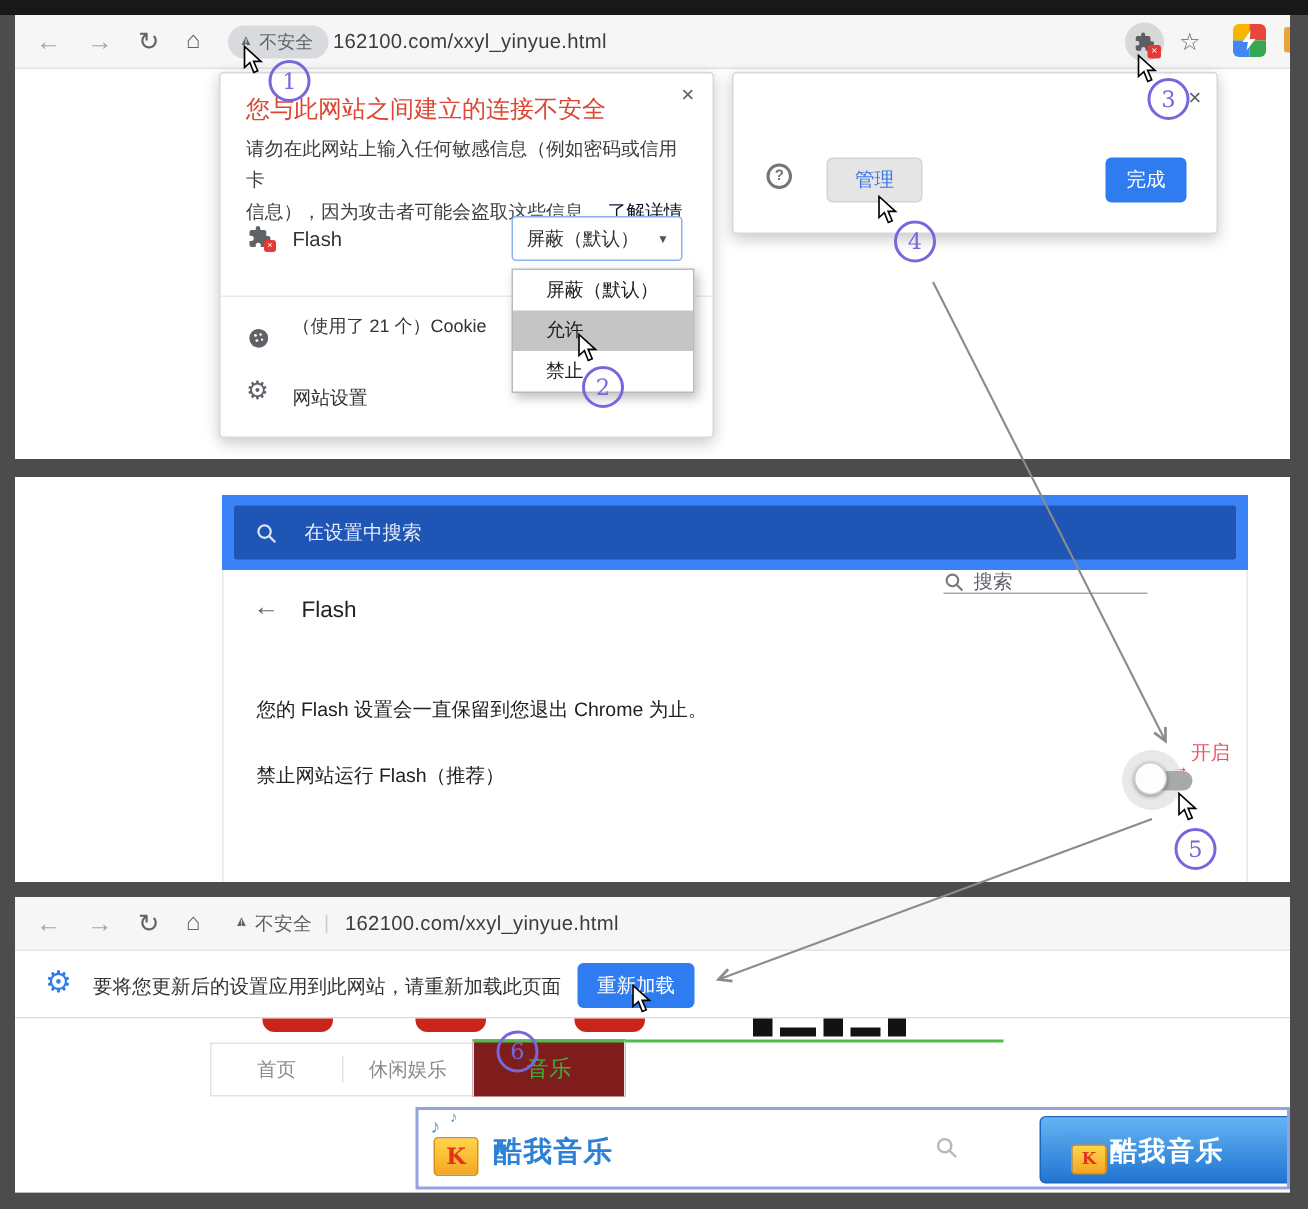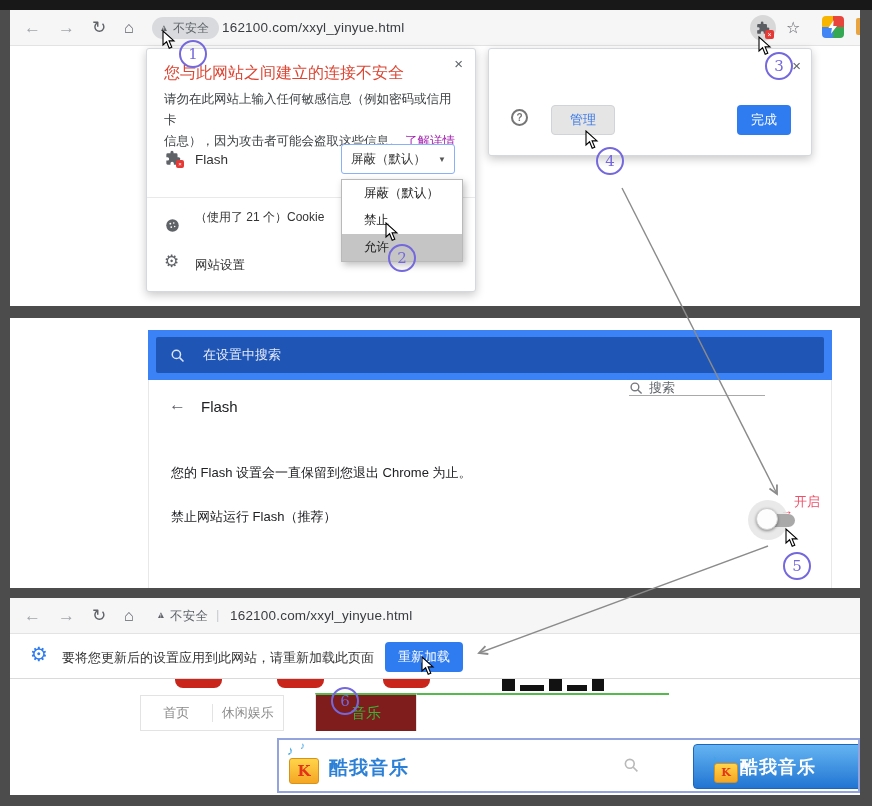--- a/index.html
+++ b/index.html
@@ -31,21 +31,21 @@
   .flash-ext .q3 { left:0; bottom:0; background:#4285f4; } .flash-ext .q4 { right:0; bottom:0; background:#34a853; }
   .flash-ext svg { position:absolute; left:3px; top:2px; width:16px; height:18px; }
   .orange-sliver { position:absolute; left:846px; top:8px; width:4px; height:17px; background:#e9a440; border-radius:2px 0 0 2px; }
 
   
   .popup { position:absolute; background:#fff; border:1px solid #d5d8dc; border-radius:3px; box-shadow:0 3px 10px rgba(0,0,0,.22); }
   .site-info { left:136px; top:38px; width:330px; height:244px; z-index:5; }
   .close-x { position:absolute; right:12px; top:6px; font-size:15px; color:#5f6368; cursor:default; }
   .si-title { position:absolute; left:17px; top:14px; font-size:16px; color:#dc4633; }
   .si-body { position:absolute; left:17px; top:40px; width:296px; font-size:12.5px; line-height:21px; color:#3c4043; }
-  .link { color:#a21caf;margin-top:8px; }
+  .link { color:#0f172a;margin-top:8px; }
   .si-row-icon { position:absolute; left:18px; width:16px; height:16px; color:#5f6368; }
   .si-label { position:absolute; left:48px; font-size:13px; color:#333; }
   .select-box { position:absolute; left:194px; top:95px; width:114px; height:30px; border:1px solid #8ab0f8; border-radius:3px; background:#fff; display:flex; align-items:center; justify-content:space-between; padding:0 8px 0 9px; font-size:12.5px; color:#333; }
   .select-box .caret { font-size:8px; color:#555; }
   .si-sep { position:absolute; left:0; top:148px; width:100%; height:1px; background:#e9e9e9; }
   .gear-glyph { position:absolute; font-size:17px; color:#5f6368; }
   .dropdown { position:absolute; left:194px; top:130px; width:122px; background:#fff; border:1px solid #b9b9b9; box-shadow:2px 3px 7px rgba(0,0,0,.25); z-index:10; }
   .dd-item { height:27px; line-height:27px; padding-left:22px; font-size:12.5px; color:#222; }
   .dd-item.hl { background:#c5c5c5; }
 
@@ -79,21 +79,21 @@
   
   .p3 .sep-bar { position:absolute; left:206px; top:9px; font-size:13px; color:#c9ccd0; }
   .infobar { position:absolute; left:0; top:37px; width:100%; height:44px; background:#fff; border-bottom:1px solid #dadada; }
   .infobar .gear-blue { position:absolute; left:20px; top:7px; font-size:20px; color:#2f7bf0; }
   .infobar .msg { position:absolute; left:52px; top:14px; font-size:13px; color:#333; }
   .reload-btn { left:375px; top:7px; width:78px; height:30px; line-height:30px; }
   .webpage { position:absolute; left:0; top:81px; width:100%; height:116px; background:#fff; }
   .red-part { position:absolute; top:0; width:47px; height:9px; background:#c9251b; border-radius:0 0 8px 8px; }
   .black-parts { position:absolute; left:492px; top:0; height:12px; display:flex; align-items:flex-end; gap:5px; }
   .black-parts i { display:block; background:#121212; }
-  .tab-box { position:absolute; left:130px; top:16px; width:144px; height:36px; border:1px solid #e3e3e3; background:#fff; display:flex; align-items:center; }
+  .tab-box { position:absolute; left:130px; top:16px; width:176px; height:36px; border:1px solid #e3e3e3; background:#fff; display:flex; align-items:center; }
   .tab-cell { flex:1; text-align:center; font-size:13px; color:#8a8a8a; }
   .tab-div { width:1px; height:18px; background:#e3e3e3; }
   .tab-active { position:absolute; left:305px; top:14px; width:102px; height:38px; background:#7f1d1d; border-left:1px solid #e3e3e3; border-right:1px solid #e3e3e3; border-top:2px solid #55b94d; text-align:center; font-size:15px; color:#3fae37; line-height:36px; }
   .green-ext { position:absolute; left:407px; top:14px; width:252px; height:2px; background:#55b94d; }
   .kuwo { position:absolute; left:267px; top:59px; width:583px; height:55px; border:2px solid #93a3dd; background:#fff; overflow:hidden; }
   .kuwo-logo { position:absolute; width:34px; height:44px; }
   .kuwo-logo .box { position:absolute; left:0; top:15px; width:30px; height:26px; background:linear-gradient(180deg,#ffd54a,#f5a623); border:1px solid #d8921c; border-radius:3px; text-align:center; font-weight:bold; font-size:15px; line-height:24px; color:#e23418; font-family:"DejaVu Serif",serif; }
   .kuwo-logo .n1 { position:absolute; left:-2px; top:0; font-size:13px; color:#3da4e4; }
   .kuwo-logo .n2 { position:absolute; left:11px; top:-3px; font-size:10px; color:#3da4e4; }
   .kuwo .kuwo-logo { left:10px; top:3px; }
@@ -177,22 +177,22 @@
             <circle cx="14" cy="8" r="1.3" fill="#fff"></circle>
             <circle cx="10" cy="14.5" r="1.5" fill="#fff"></circle>
             <circle cx="15.5" cy="13.5" r="1.2" fill="#fff"></circle>
           </svg>
       </span>
       <span class="si-label" style="top:160px;font-size:12px">（使用了 21 个）Cookie</span>
       <span class="gear-glyph" style="left:17px;top:202px">⚙</span>
       <span class="si-label" style="top:208px;font-size:12.5px">网站设置</span>
       <div class="dropdown">
         <div class="dd-item">屏蔽（默认）</div>
+        <div class="dd-item hl">允许</div>
         <div class="dd-item">禁止</div>
-        <div class="dd-item hl">允许</div>
       </div>
     </div>
 
     <div class="popup blocked">
       <span class="close-x" style="top:8px;right:10px">×</span>
       <div class="help-circle">?</div>
       <div class="btn-outline">管理</div>
       <div class="btn-blue bl-done">完成</div>
     </div>
   </section>

